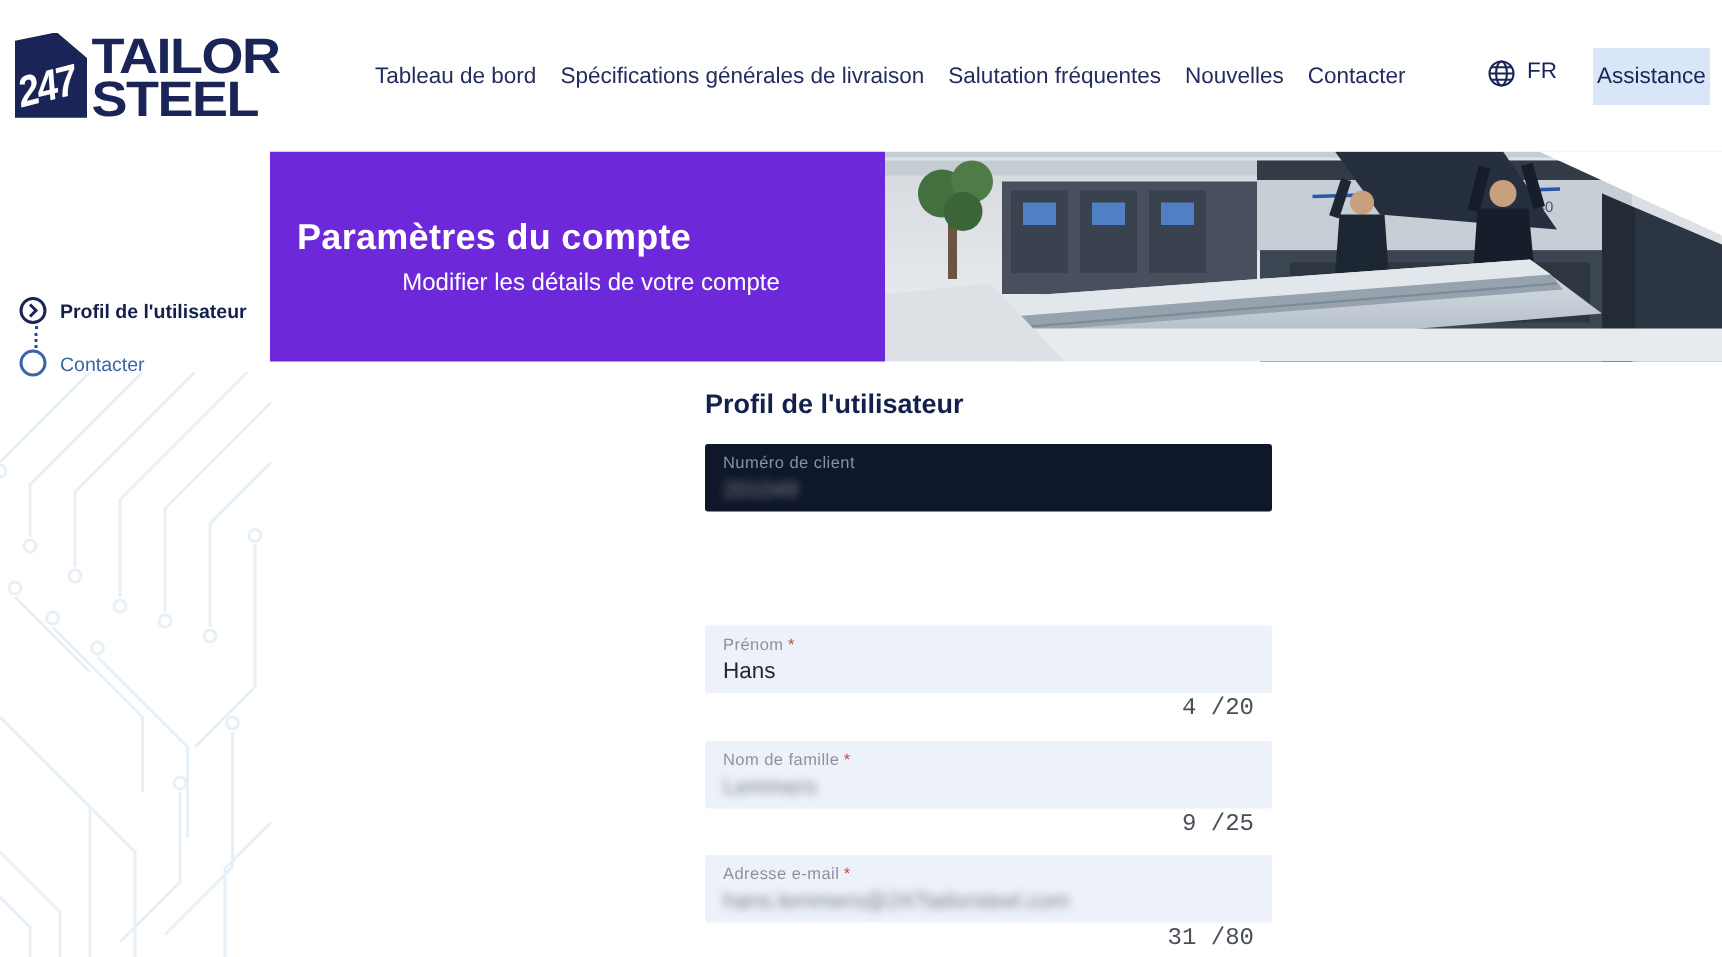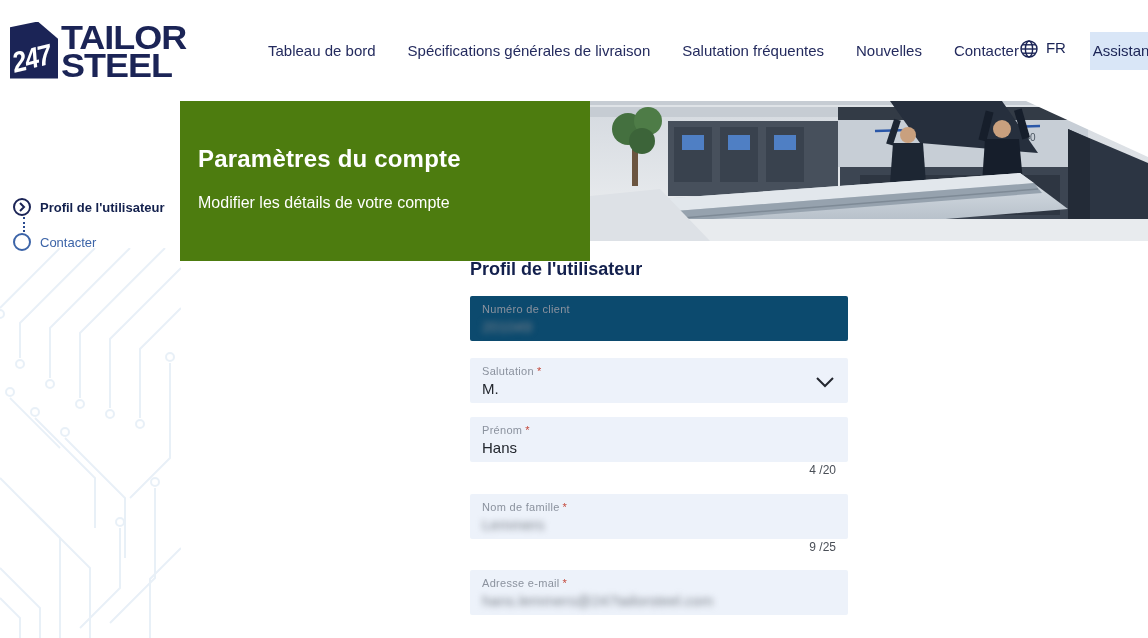--- a/index.html
+++ b/index.html
@@ -12,33 +12,33 @@
     background:#fff; display:flex; align-items:center; padding:0 8px 0 10px; z-index:5; }
   .logo { display:flex; align-items:flex-start; width:218px; flex:0 0 auto; cursor:pointer; }
   .logo-badge { width:48px; height:57px; background:#1b2456; color:#fff; position:relative;
     clip-path:polygon(0% 10%, 58% 0%, 100% 30%, 100% 100%, 0% 100%); margin-top:6px; }
   .logo-badge span { position:absolute; left:2px; bottom:6px; font-size:25px; font-weight:bold;
     font-style:italic; transform:rotate(-14deg) scaleY(1.15); letter-spacing:-1px; }
   .logo-text { line-height:0.86; margin-left:3px; color:#1b2456; font-weight:bold;
     font-size:36px; letter-spacing:-1px; transform:scaleY(0.92); transform-origin:top left; margin-top:8px; }
   .logo-text div { white-space:nowrap; }
 
-  .nav { display:flex; align-items:center; gap:32px; margin-left:40px; }
+  .nav { display:flex; align-items:center; gap:16px; margin-left:22px; }
   .nav a { color:#242b5e; font-size:15px; text-decoration:none; white-space:nowrap; cursor:pointer; }
   .header-right { margin-left:auto; display:flex; align-items:center; gap:24px; }
   .lang { display:flex; gap:7px; color:#1b2456; font-size:15px; cursor:pointer; }
   .btn-assist { background:#d9e6f7; color:#1b2456; font-size:15px; border:none;
     width:78px; height:38px; cursor:pointer; font-family:inherit; }
 
   
   .hero { position:absolute; left:0; top:101px; width:1148px; height:140px; }
-  .hero-navy { position:absolute; left:180px; top:0; width:410px; height:160px; background:#4d7c0f;
+  .hero-navy { position:absolute; left:180px; top:0; width:410px; height:140px; background:#6d28d9;
     color:#fff; padding:44px 0 0 18px; }
   .hero-title { font-size:24px; font-weight:bold; letter-spacing:0.2px; }
-  .hero-sub { font-size:16px; margin-top:21px; font-weight:400; }
+  .hero-sub { font-size:16px; margin-top:7px; font-weight:400;text-align:center; }
   .hero-photo { position:absolute; left:590px; top:0; width:558px; height:140px; }
 
   
   .stepper { position:absolute; left:13px; top:198px; width:170px; z-index:6; }
   .step { display:flex; align-items:center; gap:9px; cursor:pointer; }
   .step-icon { width:18px; height:18px; border-radius:50%; border:2px solid #1b2456;
     display:flex; align-items:center; justify-content:center; flex:0 0 auto; background:#fff; }
   .step-icon svg { display:block; }
   .step-icon.inactive { border-color:#3c64a8; }
   .step-label-active { font-size:13px; font-weight:bold; color:#13204d; }
@@ -47,28 +47,28 @@
 
   
   .pattern { position:absolute; left:0; top:248px; width:181px; height:390px; opacity:0.55; }
 
   
   .form-title { position:absolute; left:470px; top:259px; font-size:18px; font-weight:bold;
     color:#13204d; }
   .field { position:absolute; left:470px; width:378px; height:45px; border-radius:2px;
     padding:7px 12px 0 12px; cursor:text; }
   .field.editable { background:#edf2fa; }
-  .field.disabled { background:#0c4a6e; cursor:default; }
+  .field.disabled { background:#0f172a; cursor:default; }
   .field-label { font-size:11px; color:#8b929e; letter-spacing:0.3px; }
   .req { color:#c4483a; margin-left:3px; font-size:11px; }
   .field-value { font-size:15px; color:#23272e; margin-top:3px; white-space:nowrap; overflow:hidden; }
   .field-value.blurred { filter:blur(3px); color:#7d838c; }
   .chevron { position:absolute; right:14px; top:16px; cursor:pointer; }
   .counter { position:absolute; left:470px; width:378px; text-align:right; padding-right:12px;
-    font-size:12px; color:#4a4f57; }
+    font-size:16px; color:#4a4f57;font-family:Liberation Mono, monospace; }
 </style>
 </head>
 <body>
 
 <div class="page">
 
   <div class="header">
     <div class="logo">
       <div class="logo-badge">
         <span>247</span>
@@ -223,31 +223,20 @@
 
   <h2 class="form-title">Profil de l'utilisateur</h2>
 
   <div class="field disabled" style="top:296px">
     <div class="field-label">
       <span>Numéro de client</span><span class="req"></span>
     </div>
     <div class="field-value blurred">201049</div>
   </div>
 
-  <div class="field editable" style="top:358px">
-    <div class="field-label">
-      <span>Salutation</span><span class="req">*</span>
-    </div>
-    <div class="field-value">M.</div>
-    <span class="chevron">
-      <svg width="18" height="11" viewBox="0 0 18 11" fill="none" stroke="#23272e" stroke-width="2">
-        <polyline points="1,1 9,9 17,1"></polyline>
-      </svg>
-    </span>
-  </div>
 
   <div class="field editable" style="top:417px">
     <div class="field-label">
       <span>Prénom</span><span class="req">*</span>
     </div>
     <div class="field-value">Hans</div>
   </div>
   <div class="counter" style="top:463px">4 /20</div>
 
   <div class="field editable" style="top:494px">
@@ -257,14 +246,15 @@
     <div class="field-value blurred">Lemmers</div>
   </div>
   <div class="counter" style="top:540px">9 /25</div>
 
   <div class="field editable" style="top:570px">
     <div class="field-label">
       <span>Adresse e-mail</span><span class="req">*</span>
     </div>
     <div class="field-value blurred">hans.lemmers@247tailorsteel.com</div>
   </div>
+  <div class="counter" style="top:616px">31 /80</div>
 
 </div>
 
 </body></html>

